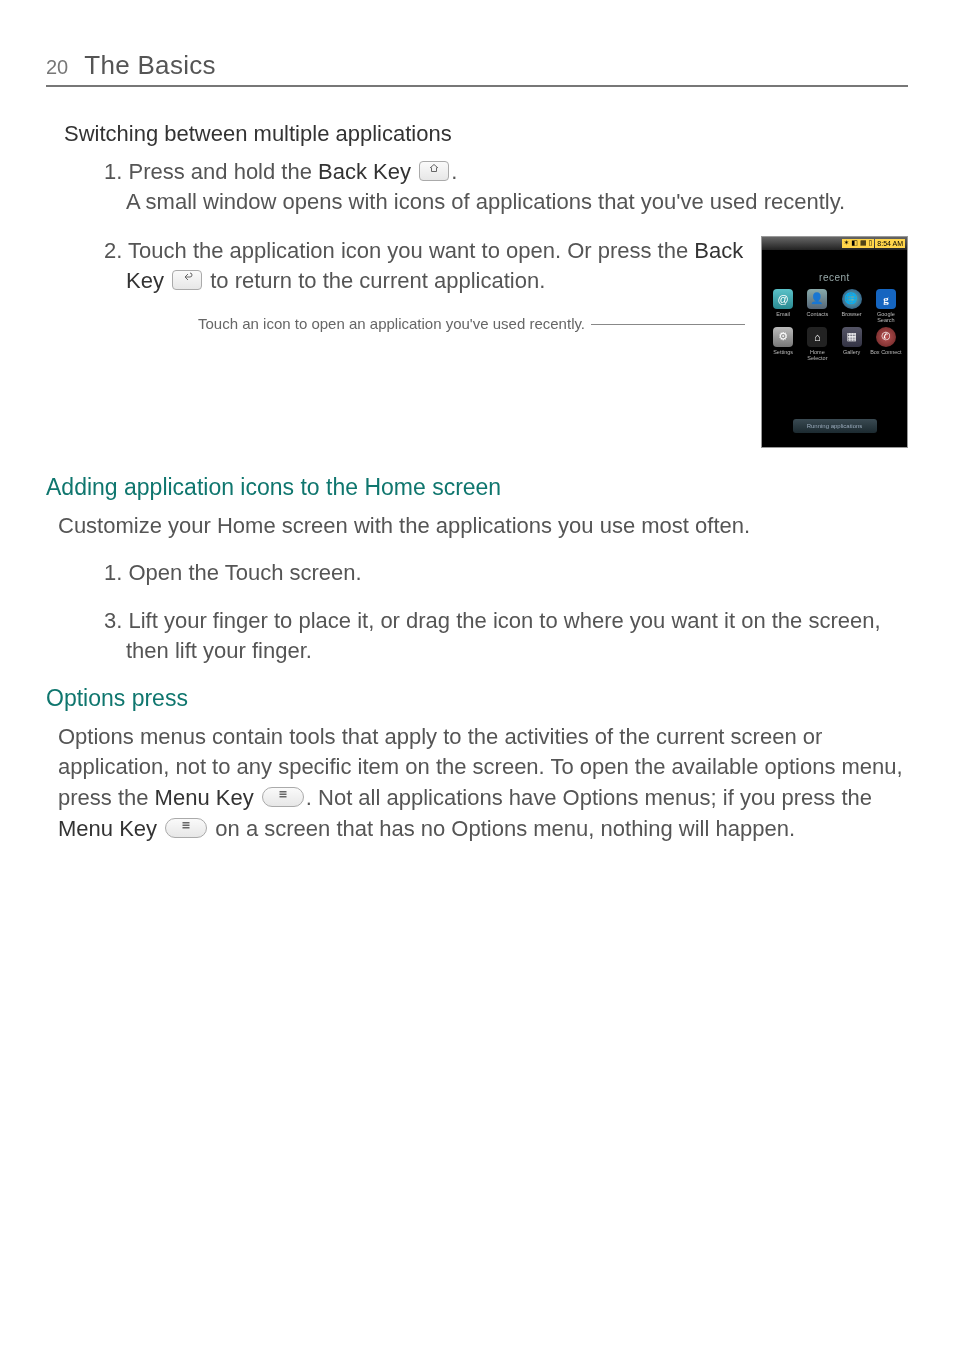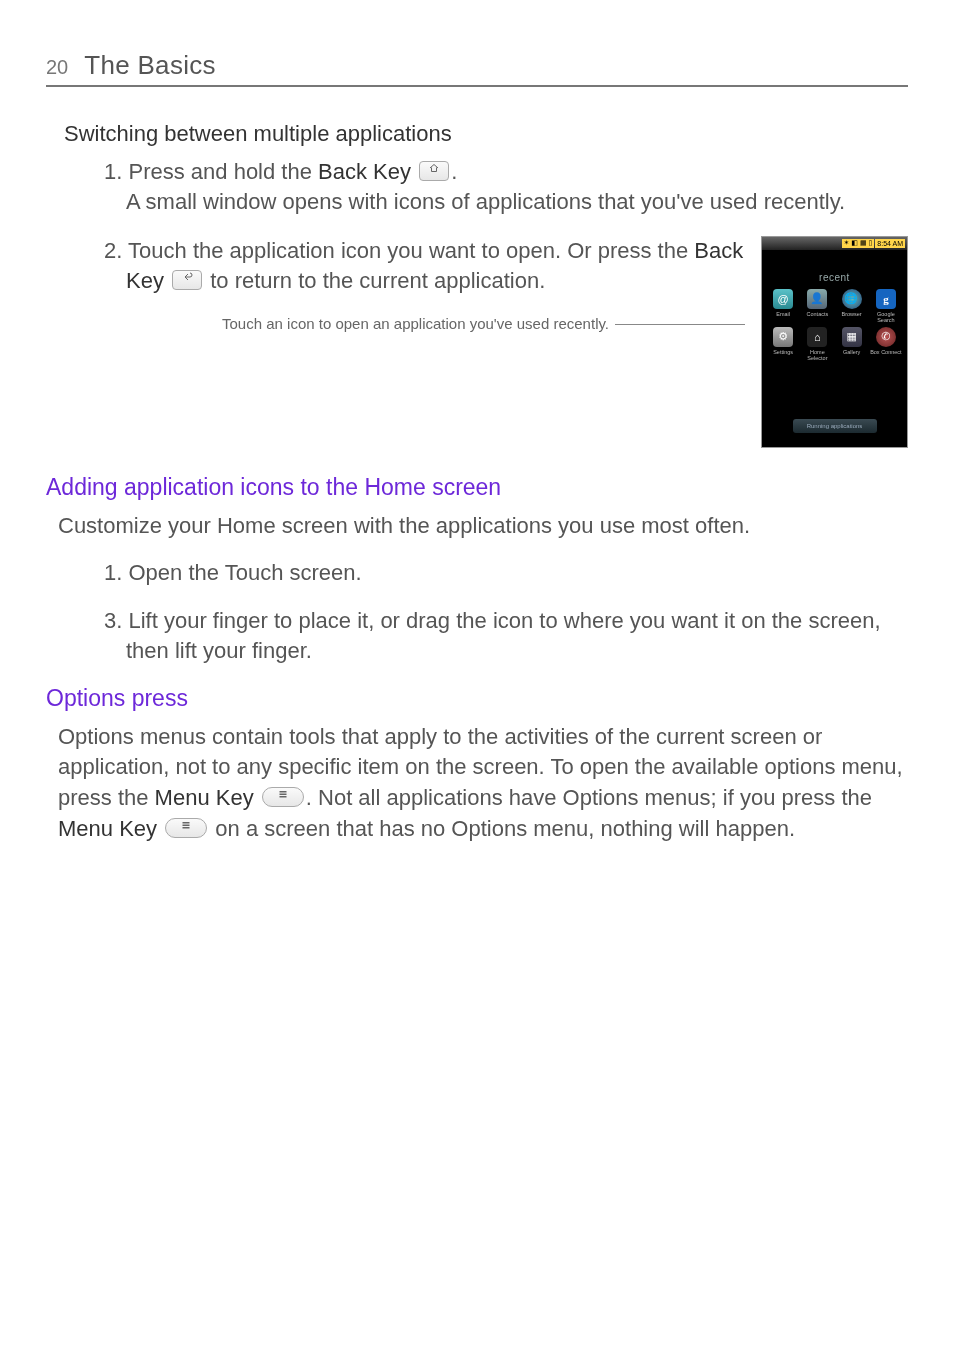--- a/index.html
+++ b/index.html
@@ -67,21 +67,21 @@
     display: flex;
     align-items: center;
     margin-top: 18px;
   }
   .caption-text {
     font-size: 15px;
     color: #666;
     line-height: 1.35;
     text-align: center;
     flex: 0 0 auto;
-    margin-left: 118px;
+    margin-left: 94px;
   }
   .caption-line {
     height: 1px;
     background: #888;
     flex: 1;
     margin-left: 6px;
     min-width: 28px;
   }
   .phone-shot {
     width: 145px;
@@ -162,21 +162,21 @@
     height: 14px;
     border-radius: 3px;
     background: linear-gradient(#3a4a52,#1c2a30);
     font-size: 6px;
     color: #9ab;
     display: flex;
     align-items: center;
     justify-content: center;
   }
   .section-heading {
-    color: #6d28d9;
+    color: #0f766e;
     font-size: 23px;
     margin: 12px 0 8px 0;
   }
   .section-body {
     font-size: 22px;
     color: #555;
     line-height: 1.4;
     margin: 10px 0 16px 12px;
   }
   .inline-key {

